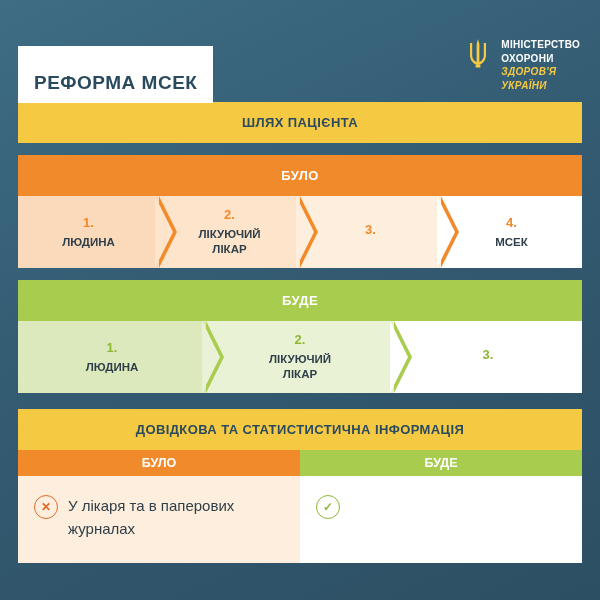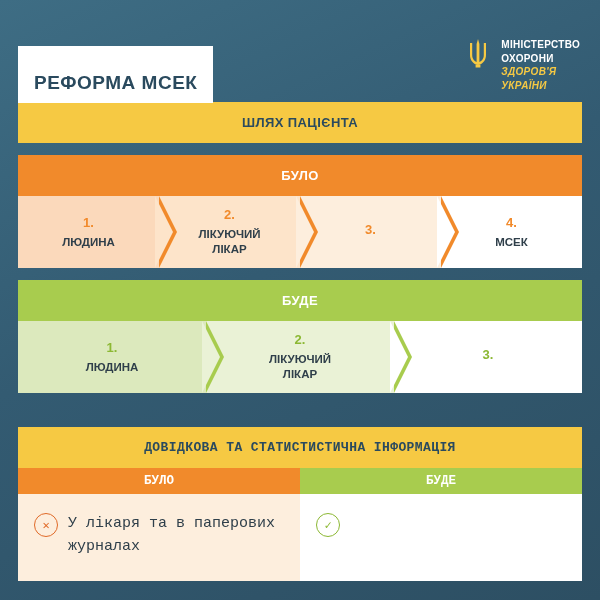--- a/index.html
+++ b/index.html
@@ -135,21 +135,21 @@
     top: 0;
     right: -14px;
     width: 0;
     height: 0;
     border-top: 36px solid transparent;
     border-bottom: 36px solid transparent;
     z-index: 4;
   }
 
   
-  .info-block { margin-top: 34px; font-family: Liberation Mono, monospace; }
+  .info-block { margin-top: 16px; }
   .info-split {
     display: flex;
   }
   .info-split > div {
     flex: 1;
     text-align: center;
     font-weight: bold;
     font-size: 12.5px;
     padding: 6px 0;
     color: #ffffff;

